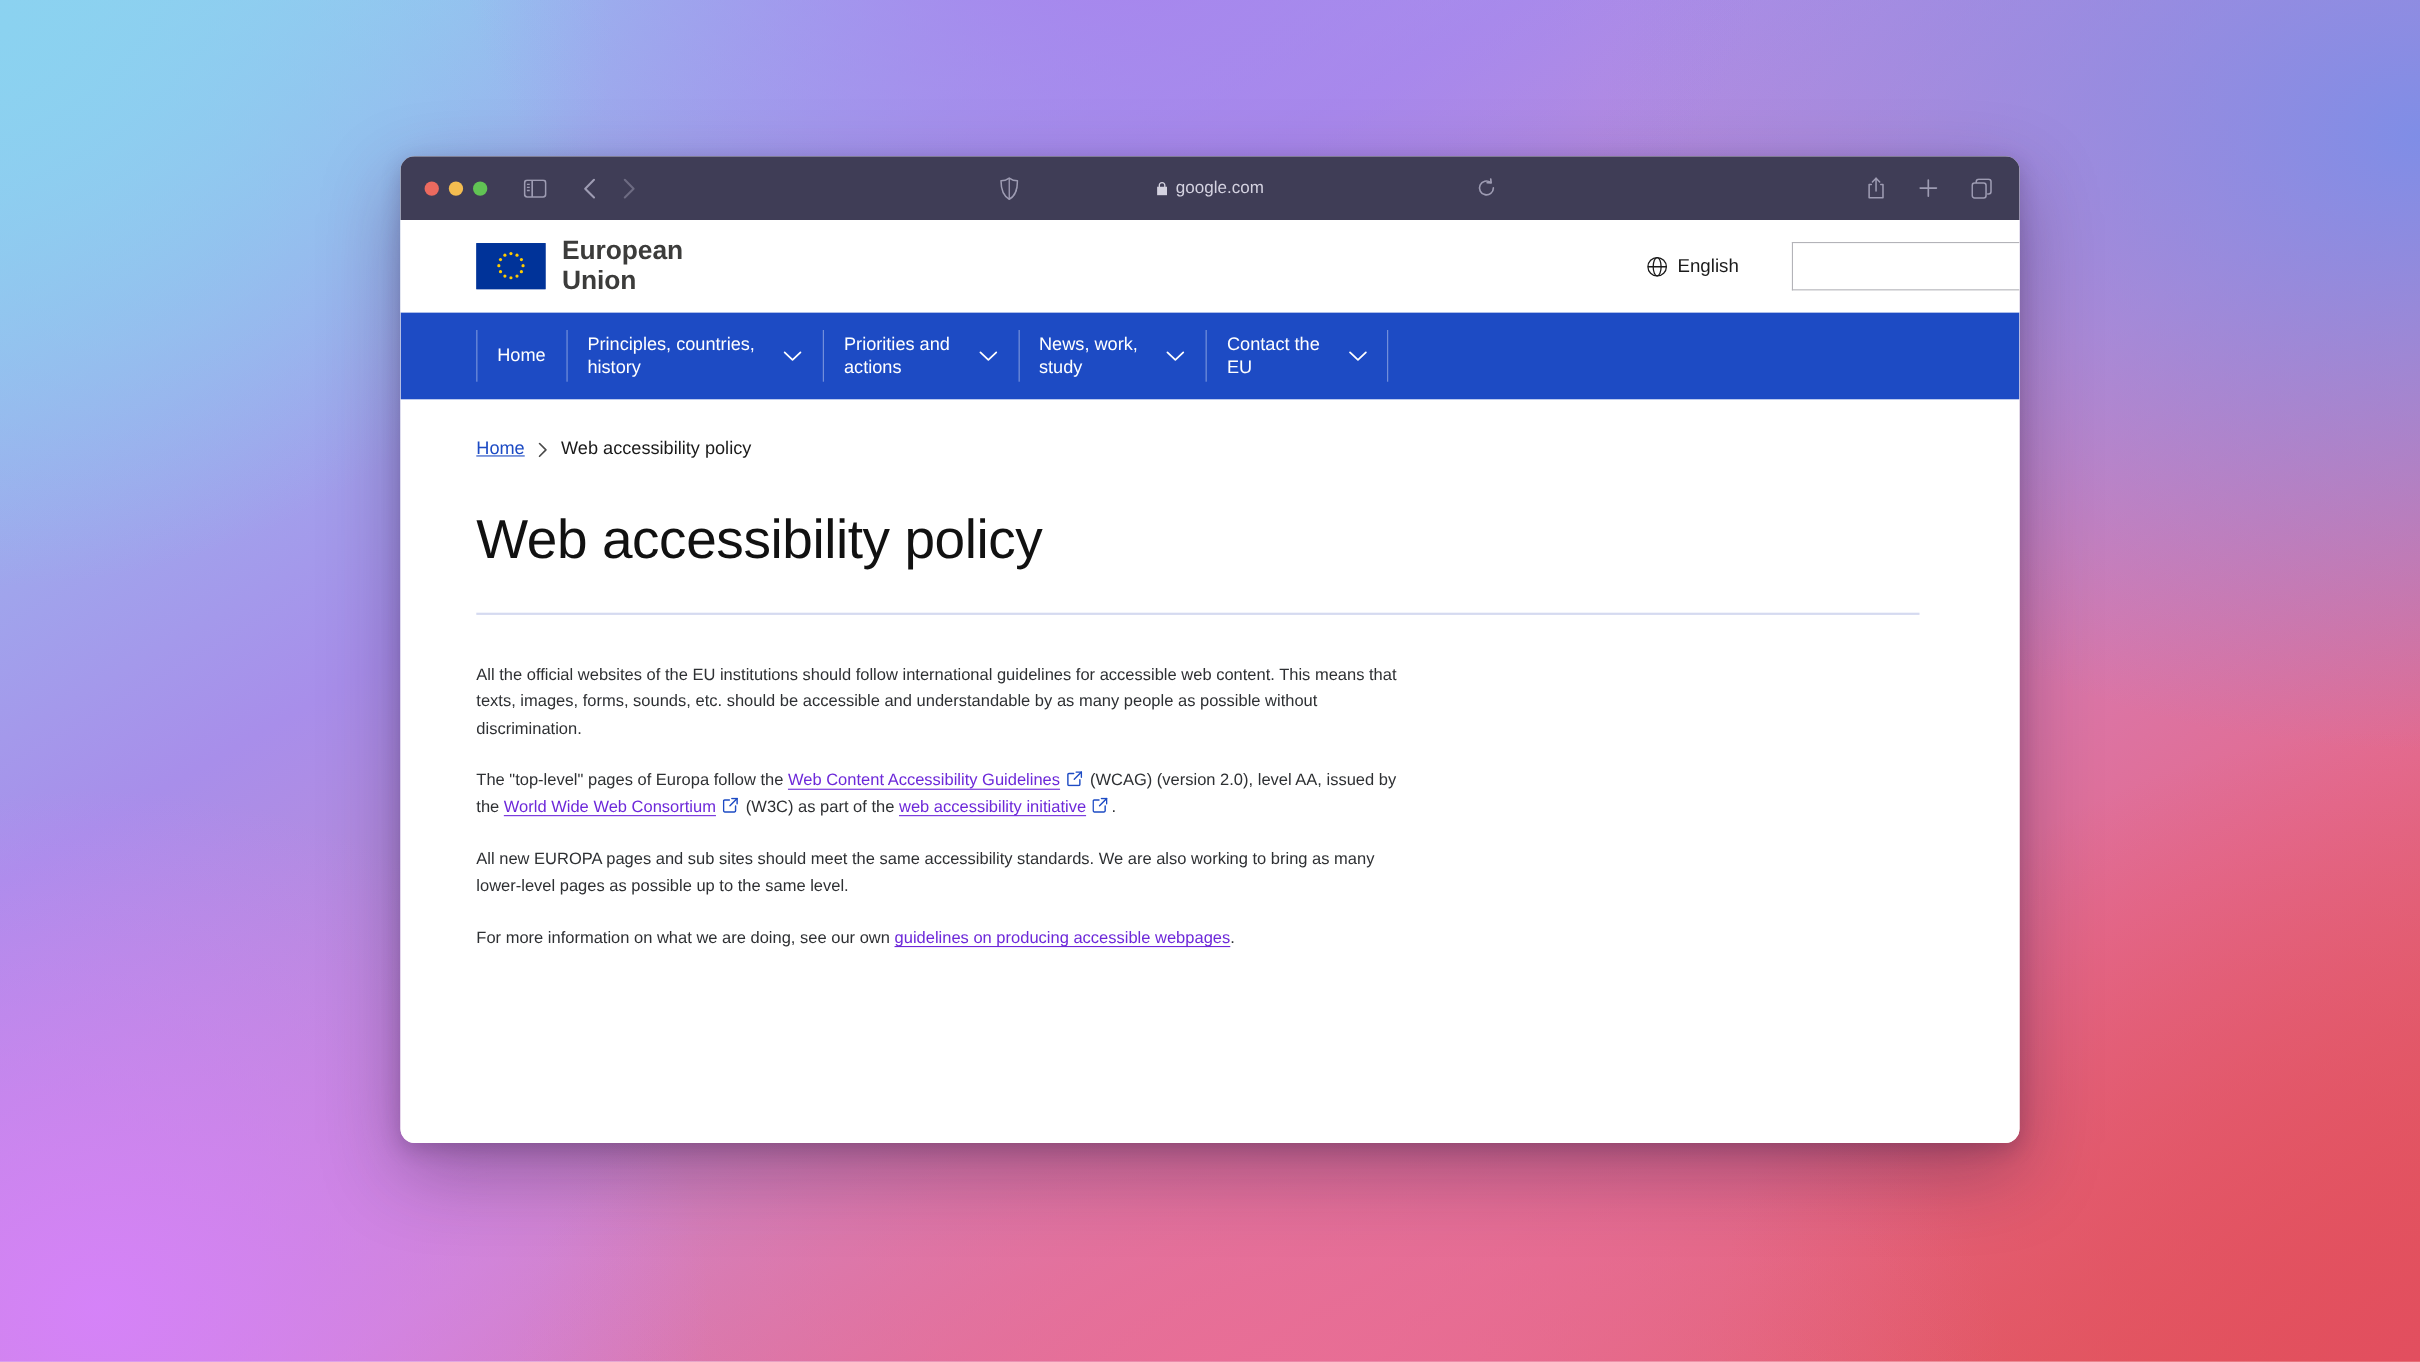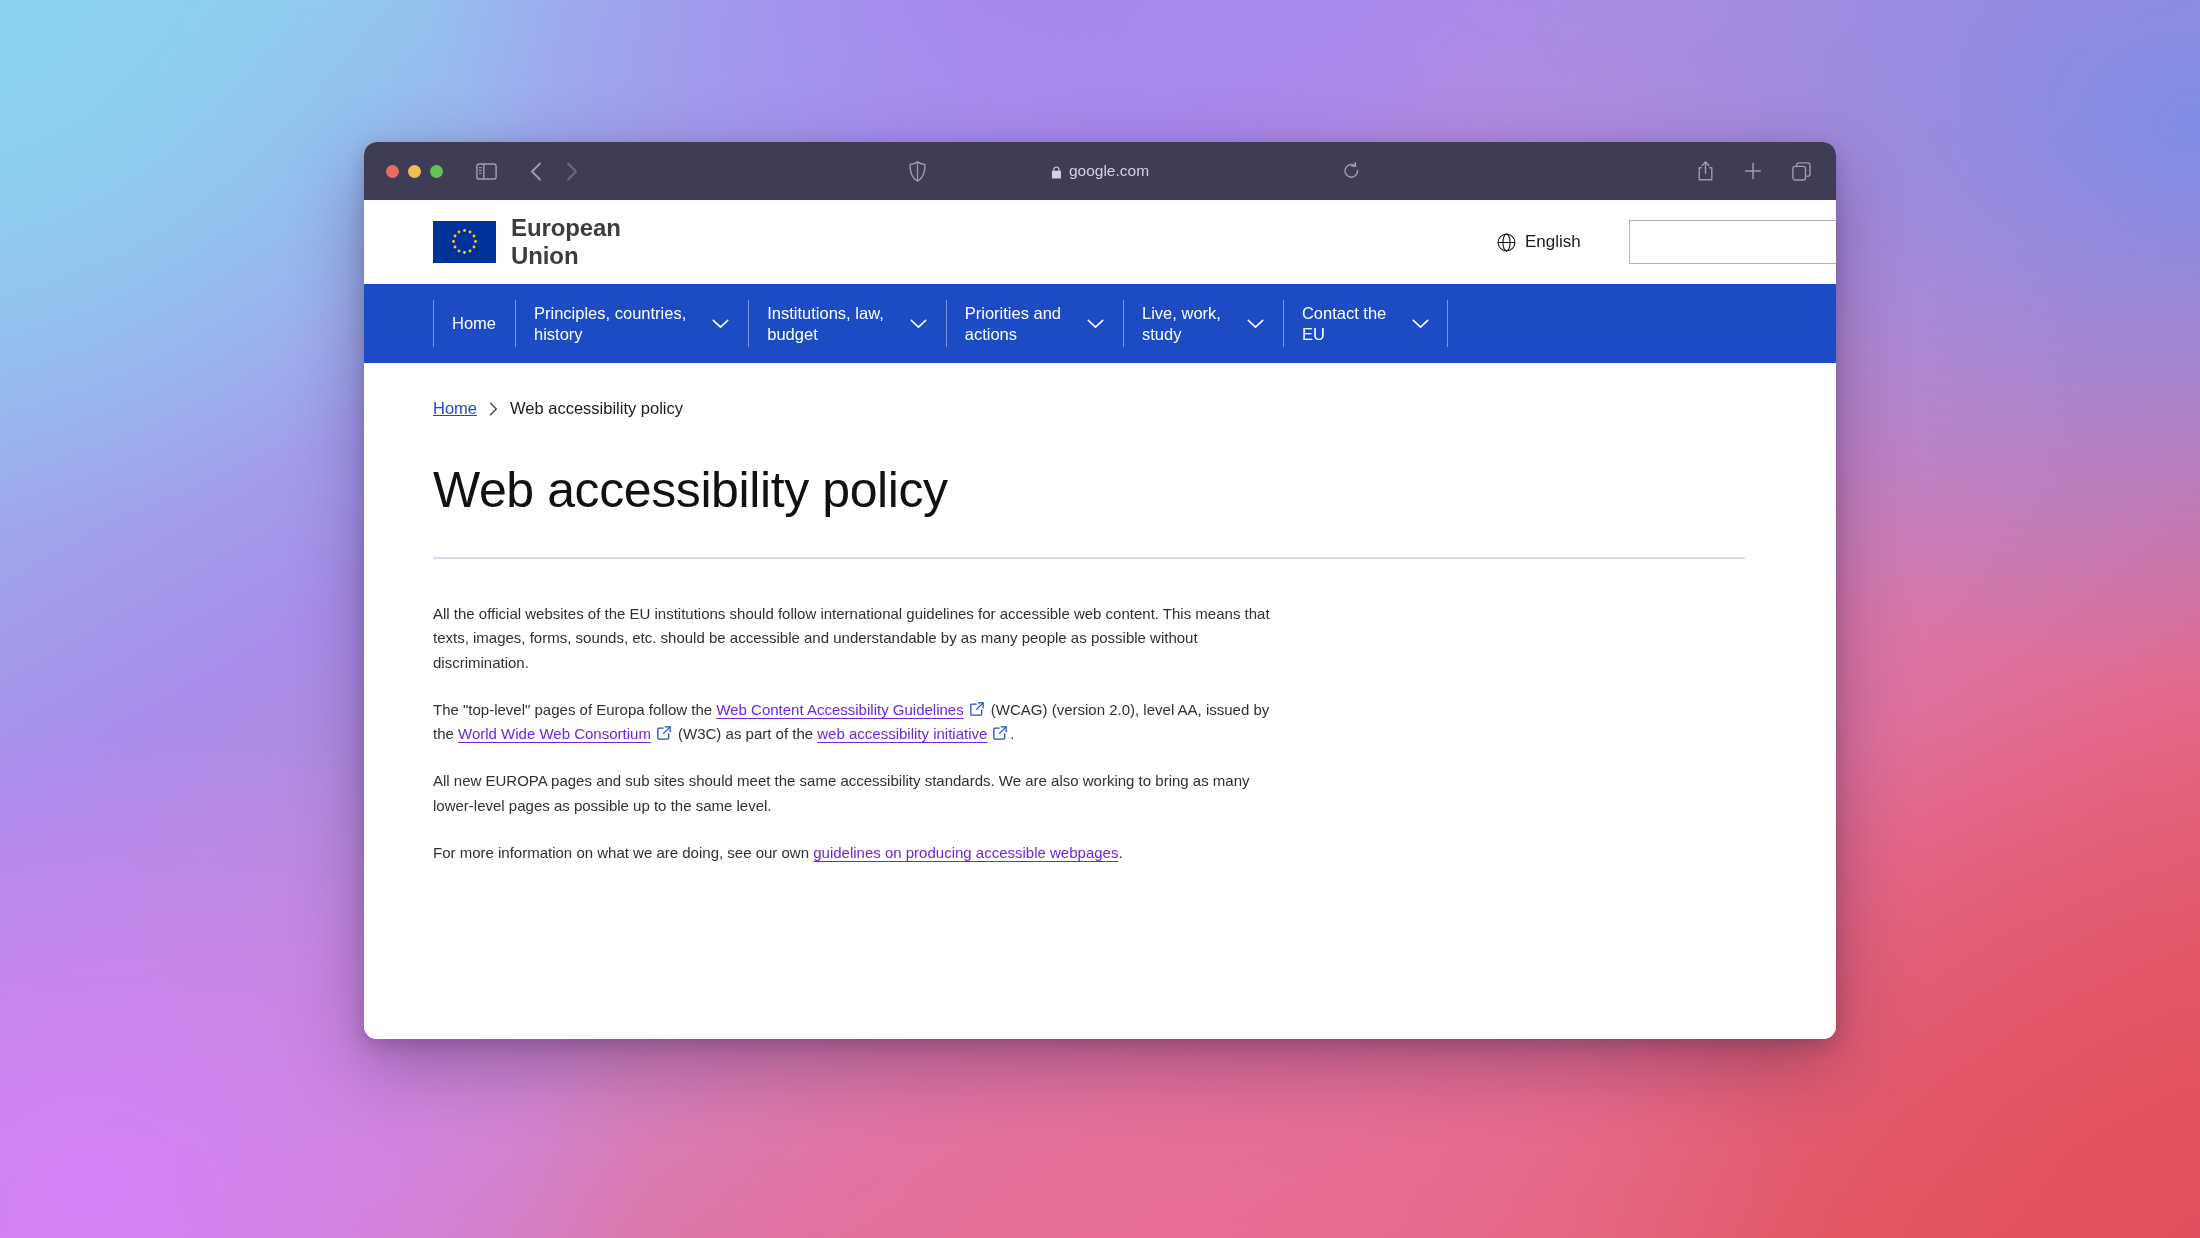--- a/index.html
+++ b/index.html
@@ -381,39 +381,30 @@
         <div class="nav-item">
           <span class="nav-label">Principles, countries,
 history</span>
           <span class="nav-caret">
             <svg width="17" height="10" viewBox="0 0 17 10" fill="none" stroke="#fff" stroke-width="1.6" stroke-linecap="round" stroke-linejoin="round">
                 <polyline points="1.3,1.3 8.5,8.2 15.7,1.3"></polyline>
               </svg>
           </span>
         </div>
         <div class="nav-item">
-          <span class="nav-label">Institutions, law,
-budget</span>
-          <span class="nav-caret">
-            <svg width="17" height="10" viewBox="0 0 17 10" fill="none" stroke="#fff" stroke-width="1.6" stroke-linecap="round" stroke-linejoin="round">
-                <polyline points="1.3,1.3 8.5,8.2 15.7,1.3"></polyline>
-              </svg>
-          </span>
-        </div>
-        <div class="nav-item">
           <span class="nav-label">Priorities and
 actions</span>
           <span class="nav-caret">
             <svg width="17" height="10" viewBox="0 0 17 10" fill="none" stroke="#fff" stroke-width="1.6" stroke-linecap="round" stroke-linejoin="round">
                 <polyline points="1.3,1.3 8.5,8.2 15.7,1.3"></polyline>
               </svg>
           </span>
         </div>
         <div class="nav-item">
-          <span class="nav-label">Live, work,
+          <span class="nav-label">News, work,
 study</span>
           <span class="nav-caret">
             <svg width="17" height="10" viewBox="0 0 17 10" fill="none" stroke="#fff" stroke-width="1.6" stroke-linecap="round" stroke-linejoin="round">
                 <polyline points="1.3,1.3 8.5,8.2 15.7,1.3"></polyline>
               </svg>
           </span>
         </div>
         <div class="nav-item">
           <span class="nav-label">Contact the
 EU</span>

